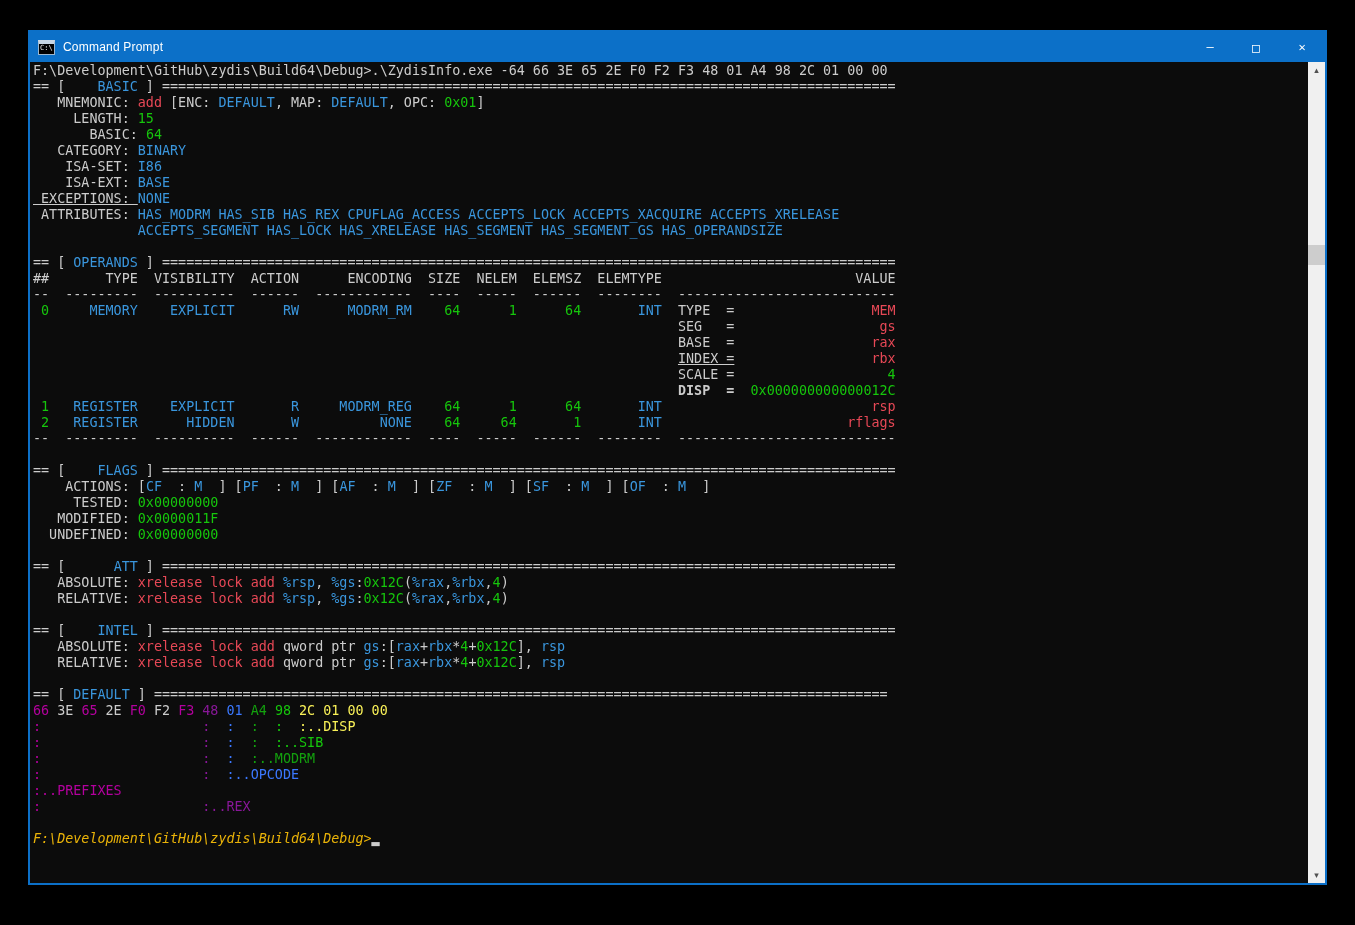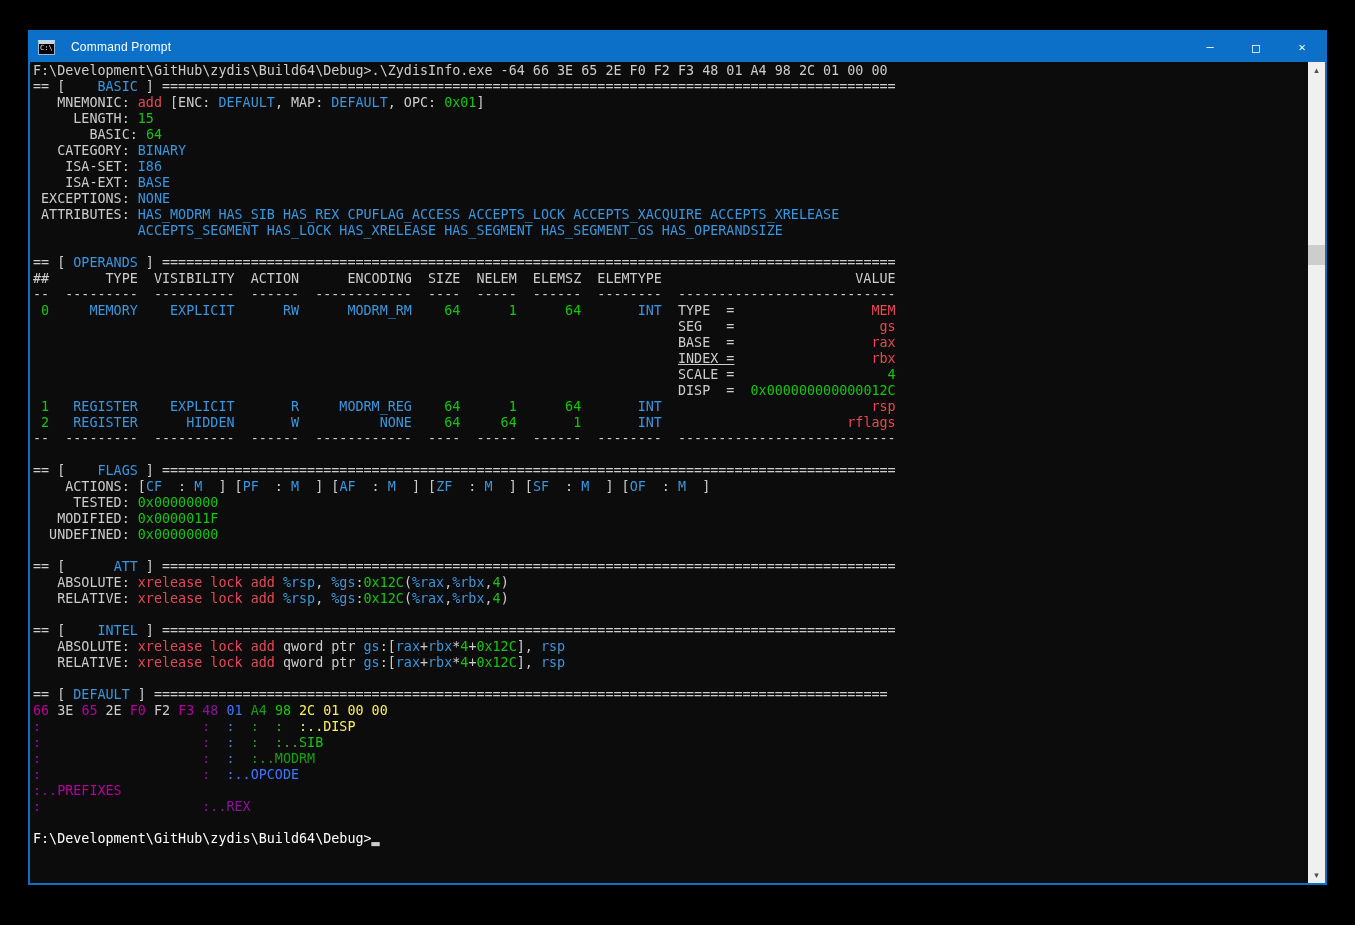--- a/index.html
+++ b/index.html
@@ -14,21 +14,21 @@
   .titlebar{
     position:absolute;left:0;top:0;right:0;height:30px;background:#0c70c8;
     display:flex;align-items:center;
   }
   .cmd-icon{
     width:17px;height:15px;margin-left:8px;background:#000;
     border:1px solid #9ab6cf;border-top:4px solid #c7d6e4;box-sizing:border-box;
     color:#e8e8e8;font-family:"DejaVu Sans Mono",monospace;font-size:7px;line-height:8px;
     padding-left:1px;overflow:hidden;
   }
-  .title-text{color:#ffffff;font-size:12px;margin-left:16px;letter-spacing:0.2px;}
+  .title-text{color:#ffffff;font-size:12px;margin-left:8px;letter-spacing:0.2px;}
   .win-buttons{margin-left:auto;display:flex;height:100%;}
   .win-btn{
     width:46px;height:100%;display:flex;align-items:center;justify-content:center;
     color:#ffffff;font-size:12px;font-family:"DejaVu Sans Mono",monospace;cursor:default;
   }
   .win-btn.max{font-size:13px;}
   .content{
     position:absolute;left:0;top:30px;right:0;bottom:0;background:#0c0c0c;
   }
   .term{
@@ -66,33 +66,33 @@
   <div class="content">
     <div class="term">
         <div class="line"><span style="color: rgb(204, 204, 204);">F:\Development\GitHub\zydis\Build64\Debug&gt;.\ZydisInfo.exe -64 66 3E 65 2E F0 F2 F3 48 01 A4 98 2C 01 00 00</span></div>
         <div class="line"><span style="color: rgb(204, 204, 204);">== [    </span><span style="color: rgb(58, 150, 221);">BASIC</span><span style="color: rgb(204, 204, 204);"> ] </span><span style="color: rgb(204, 204, 204);">===========================================================================================</span></div>
         <div class="line"><span style="color: rgb(204, 204, 204);">   MNEMONIC: </span><span style="color: rgb(231, 72, 86);">add</span><span style="color: rgb(204, 204, 204);"> [ENC: </span><span style="color: rgb(58, 150, 221);">DEFAULT</span><span style="color: rgb(204, 204, 204);">, MAP: </span><span style="color: rgb(58, 150, 221);">DEFAULT</span><span style="color: rgb(204, 204, 204);">, OPC: </span><span style="color: rgb(22, 198, 12);">0x01</span><span style="color: rgb(204, 204, 204);">]</span></div>
         <div class="line"><span style="color: rgb(204, 204, 204);">     LENGTH: </span><span style="color: rgb(22, 198, 12);">15</span></div>
         <div class="line"><span style="color: rgb(204, 204, 204);">       BASIC: </span><span style="color: rgb(22, 198, 12);">64</span></div>
         <div class="line"><span style="color: rgb(204, 204, 204);">   CATEGORY: </span><span style="color: rgb(58, 150, 221);">BINARY</span></div>
         <div class="line"><span style="color: rgb(204, 204, 204);">    ISA-SET: </span><span style="color: rgb(58, 150, 221);">I86</span></div>
         <div class="line"><span style="color: rgb(204, 204, 204);">    ISA-EXT: </span><span style="color: rgb(58, 150, 221);">BASE</span></div>
-        <div class="line"><span style="color: rgb(204, 204, 204);"> EXCEPTIONS: </span><span style="color: rgb(58, 150, 221);">NONE</span></div>
+        <div class="line"><span style="color: rgb(204, 204, 204); text-decoration: underline;"> EXCEPTIONS: </span><span style="color: rgb(58, 150, 221);">NONE</span></div>
         <div class="line"><span style="color: rgb(204, 204, 204);"> ATTRIBUTES: </span><span style="color: rgb(58, 150, 221);">HAS_MODRM HAS_SIB HAS_REX CPUFLAG_ACCESS ACCEPTS_LOCK ACCEPTS_XACQUIRE ACCEPTS_XRELEASE</span></div>
         <div class="line"><span style="color: rgb(204, 204, 204);">             </span><span style="color: rgb(58, 150, 221);">ACCEPTS_SEGMENT HAS_LOCK HAS_XRELEASE HAS_SEGMENT HAS_SEGMENT_GS HAS_OPERANDSIZE</span></div>
         <div class="line"></div>
         <div class="line"><span style="color: rgb(204, 204, 204);">== [ </span><span style="color: rgb(58, 150, 221);">OPERANDS</span><span style="color: rgb(204, 204, 204);"> ] </span><span style="color: rgb(204, 204, 204);">===========================================================================================</span></div>
         <div class="line"><span style="color: rgb(204, 204, 204);">##       TYPE  VISIBILITY  ACTION      ENCODING  SIZE  NELEM  ELEMSZ  ELEMTYPE</span><span style="color: rgb(204, 204, 204);">                        </span><span style="color: rgb(204, 204, 204);">VALUE</span></div>
         <div class="line"><span style="color: rgb(204, 204, 204);">--  ---------  ----------  ------  ------------  ----  -----  ------  --------  </span><span style="color: rgb(204, 204, 204);">---------------------------</span></div>
         <div class="line"><span style="color: rgb(22, 198, 12);"> 0</span><span style="color: rgb(58, 150, 221);">     MEMORY</span><span style="color: rgb(58, 150, 221);">    EXPLICIT</span><span style="color: rgb(58, 150, 221);">      RW</span><span style="color: rgb(58, 150, 221);">      MODRM_RM</span><span style="color: rgb(22, 198, 12);">    64</span><span style="color: rgb(22, 198, 12);">      1</span><span style="color: rgb(22, 198, 12);">      64</span><span style="color: rgb(58, 150, 221);">       INT</span><span style="color: rgb(204, 204, 204);">  TYPE  =</span><span style="color: rgb(204, 204, 204);">                 </span><span style="color: rgb(231, 72, 86);">MEM</span></div>
         <div class="line"><span style="color: rgb(204, 204, 204);">                                                                                </span><span style="color: rgb(204, 204, 204);">SEG   =</span><span style="color: rgb(204, 204, 204);">                  </span><span style="color: rgb(231, 72, 86);">gs</span></div>
         <div class="line"><span style="color: rgb(204, 204, 204);">                                                                                </span><span style="color: rgb(204, 204, 204);">BASE  =</span><span style="color: rgb(204, 204, 204);">                 </span><span style="color: rgb(231, 72, 86);">rax</span></div>
         <div class="line"><span style="color: rgb(204, 204, 204);">                                                                                </span><span style="color: rgb(204, 204, 204); text-decoration: underline;">INDEX =</span><span style="color: rgb(204, 204, 204);">                 </span><span style="color: rgb(231, 72, 86);">rbx</span></div>
         <div class="line"><span style="color: rgb(204, 204, 204);">                                                                                </span><span style="color: rgb(204, 204, 204);">SCALE =</span><span style="color: rgb(204, 204, 204);">                   </span><span style="color: rgb(22, 198, 12);">4</span></div>
-        <div class="line"><span style="color: rgb(204, 204, 204);">                                                                                </span><span style="color: rgb(204, 204, 204);">DISP  =</span><span style="color: rgb(204, 204, 204);">  </span><span style="color: rgb(22, 198, 12);">0x000000000000012C</span></div>
+        <div class="line"><span style="color: rgb(204, 204, 204);">                                                                                </span><span style="color: rgb(204, 204, 204); font-weight: bold;">DISP  =</span><span style="color: rgb(204, 204, 204);">  </span><span style="color: rgb(22, 198, 12);">0x000000000000012C</span></div>
         <div class="line"><span style="color: rgb(22, 198, 12);"> 1</span><span style="color: rgb(58, 150, 221);">   REGISTER</span><span style="color: rgb(58, 150, 221);">    EXPLICIT</span><span style="color: rgb(58, 150, 221);">       R</span><span style="color: rgb(58, 150, 221);">     MODRM_REG</span><span style="color: rgb(22, 198, 12);">    64</span><span style="color: rgb(22, 198, 12);">      1</span><span style="color: rgb(22, 198, 12);">      64</span><span style="color: rgb(58, 150, 221);">       INT</span><span style="color: rgb(204, 204, 204);">                          </span><span style="color: rgb(231, 72, 86);">rsp</span></div>
         <div class="line"><span style="color: rgb(22, 198, 12);"> 2</span><span style="color: rgb(58, 150, 221);">   REGISTER</span><span style="color: rgb(58, 150, 221);">      HIDDEN</span><span style="color: rgb(58, 150, 221);">       W</span><span style="color: rgb(58, 150, 221);">          NONE</span><span style="color: rgb(22, 198, 12);">    64</span><span style="color: rgb(22, 198, 12);">     64</span><span style="color: rgb(22, 198, 12);">       1</span><span style="color: rgb(58, 150, 221);">       INT</span><span style="color: rgb(204, 204, 204);">                       </span><span style="color: rgb(231, 72, 86);">rflags</span></div>
         <div class="line"><span style="color: rgb(204, 204, 204);">--  ---------  ----------  ------  ------------  ----  -----  ------  --------  </span><span style="color: rgb(204, 204, 204);">---------------------------</span></div>
         <div class="line"></div>
         <div class="line"><span style="color: rgb(204, 204, 204);">== [    </span><span style="color: rgb(58, 150, 221);">FLAGS</span><span style="color: rgb(204, 204, 204);"> ] </span><span style="color: rgb(204, 204, 204);">===========================================================================================</span></div>
         <div class="line"><span style="color: rgb(204, 204, 204);">    ACTIONS: </span><span style="color: rgb(204, 204, 204);">[</span><span style="color: rgb(58, 150, 221);">CF</span><span style="color: rgb(204, 204, 204);">  : </span><span style="color: rgb(58, 150, 221);">M</span><span style="color: rgb(204, 204, 204);">  ] [</span><span style="color: rgb(58, 150, 221);">PF</span><span style="color: rgb(204, 204, 204);">  : </span><span style="color: rgb(58, 150, 221);">M</span><span style="color: rgb(204, 204, 204);">  ] [</span><span style="color: rgb(58, 150, 221);">AF</span><span style="color: rgb(204, 204, 204);">  : </span><span style="color: rgb(58, 150, 221);">M</span><span style="color: rgb(204, 204, 204);">  ] [</span><span style="color: rgb(58, 150, 221);">ZF</span><span style="color: rgb(204, 204, 204);">  : </span><span style="color: rgb(58, 150, 221);">M</span><span style="color: rgb(204, 204, 204);">  ] [</span><span style="color: rgb(58, 150, 221);">SF</span><span style="color: rgb(204, 204, 204);">  : </span><span style="color: rgb(58, 150, 221);">M</span><span style="color: rgb(204, 204, 204);">  ] [</span><span style="color: rgb(58, 150, 221);">OF</span><span style="color: rgb(204, 204, 204);">  : </span><span style="color: rgb(58, 150, 221);">M</span><span style="color: rgb(204, 204, 204);">  ]</span></div>
         <div class="line"><span style="color: rgb(204, 204, 204);">     TESTED: </span><span style="color: rgb(22, 198, 12);">0x00000000</span></div>
         <div class="line"><span style="color: rgb(204, 204, 204);">   MODIFIED: </span><span style="color: rgb(22, 198, 12);">0x0000011F</span></div>
         <div class="line"><span style="color: rgb(204, 204, 204); text-align: center;">  UNDEFINED: </span><span style="color: rgb(22, 198, 12);">0x00000000</span></div>
         <div class="line"></div>
@@ -106,21 +106,21 @@
         <div class="line"></div>
         <div class="line"><span style="color: rgb(204, 204, 204);">== [ </span><span style="color: rgb(58, 150, 221);">DEFAULT</span><span style="color: rgb(204, 204, 204);"> ] </span><span style="color: rgb(204, 204, 204);">===========================================================================================</span></div>
         <div class="line"><span style="color: rgb(180, 0, 158);">66</span><span style="color: rgb(204, 204, 204);"> </span><span style="color: rgb(204, 204, 204);">3E</span><span style="color: rgb(204, 204, 204);"> </span><span style="color: rgb(180, 0, 158);">65</span><span style="color: rgb(204, 204, 204);"> </span><span style="color: rgb(204, 204, 204);">2E</span><span style="color: rgb(204, 204, 204);"> </span><span style="color: rgb(180, 0, 158);">F0</span><span style="color: rgb(204, 204, 204);"> </span><span style="color: rgb(204, 204, 204);">F2</span><span style="color: rgb(204, 204, 204);"> </span><span style="color: rgb(180, 0, 158);">F3</span><span style="color: rgb(204, 204, 204);"> </span><span style="color: rgb(136, 23, 152);">48</span><span style="color: rgb(204, 204, 204);"> </span><span style="color: rgb(59, 120, 255);">01</span><span style="color: rgb(204, 204, 204);"> </span><span style="color: rgb(19, 161, 14);">A4</span><span style="color: rgb(204, 204, 204);"> </span><span style="color: rgb(22, 198, 12);">98</span><span style="color: rgb(204, 204, 204);"> </span><span style="color: rgb(249, 241, 88);">2C 01 00 00</span></div>
         <div class="line"><span style="color: rgb(180, 0, 158);">:</span><span style="color: rgb(204, 204, 204);">                    </span><span style="color: rgb(136, 23, 152);">:</span><span style="color: rgb(204, 204, 204);">  </span><span style="color: rgb(59, 120, 255);">:</span><span style="color: rgb(204, 204, 204);">  </span><span style="color: rgb(19, 161, 14);">:</span><span style="color: rgb(204, 204, 204);">  </span><span style="color: rgb(22, 198, 12);">:</span><span style="color: rgb(204, 204, 204);">  </span><span style="color: rgb(249, 241, 88);">:..DISP</span></div>
         <div class="line"><span style="color: rgb(180, 0, 158);">:</span><span style="color: rgb(204, 204, 204);">                    </span><span style="color: rgb(136, 23, 152);">:</span><span style="color: rgb(204, 204, 204);">  </span><span style="color: rgb(59, 120, 255);">:</span><span style="color: rgb(204, 204, 204);">  </span><span style="color: rgb(19, 161, 14);">:</span><span style="color: rgb(204, 204, 204);">  </span><span style="color: rgb(22, 198, 12);">:..SIB</span></div>
         <div class="line"><span style="color: rgb(180, 0, 158);">:</span><span style="color: rgb(204, 204, 204);">                    </span><span style="color: rgb(136, 23, 152);">:</span><span style="color: rgb(204, 204, 204);">  </span><span style="color: rgb(59, 120, 255);">:</span><span style="color: rgb(204, 204, 204);">  </span><span style="color: rgb(19, 161, 14);">:..MODRM</span></div>
         <div class="line"><span style="color: rgb(180, 0, 158);">:</span><span style="color: rgb(204, 204, 204);">                    </span><span style="color: rgb(136, 23, 152);">:</span><span style="color: rgb(204, 204, 204);">  </span><span style="color: rgb(59, 120, 255);">:..OPCODE</span></div>
         <div class="line"><span style="color: rgb(180, 0, 158);">:..PREFIXES</span></div>
         <div class="line"><span style="color: rgb(180, 0, 158);">:</span><span style="color: rgb(204, 204, 204);">                    </span><span style="color: rgb(136, 23, 152);">:..REX</span></div>
         <div class="line"></div>
-        <div class="line"><span style="color: #ffffff;">F:\Development\GitHub\zydis\Build64\Debug&gt;</span><span style="color: rgb(204, 204, 204);">▂</span></div>
+        <div class="line"><span style="color: #eab308; font-style: italic;">F:\Development\GitHub\zydis\Build64\Debug&gt;</span><span style="color: rgb(204, 204, 204);">▂</span></div>
       </div>
     <div class="scrollbar">
       <div class="sb-arrow up">▴</div>
       <div class="sb-thumb"></div>
       <div class="sb-arrow down">▾</div>
     </div>
   </div>
 </div>
 
 </body></html>

